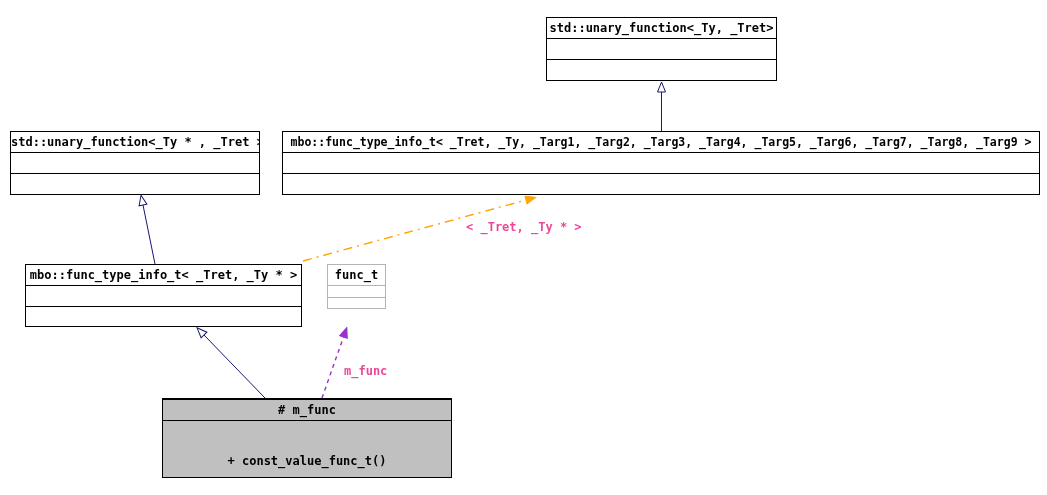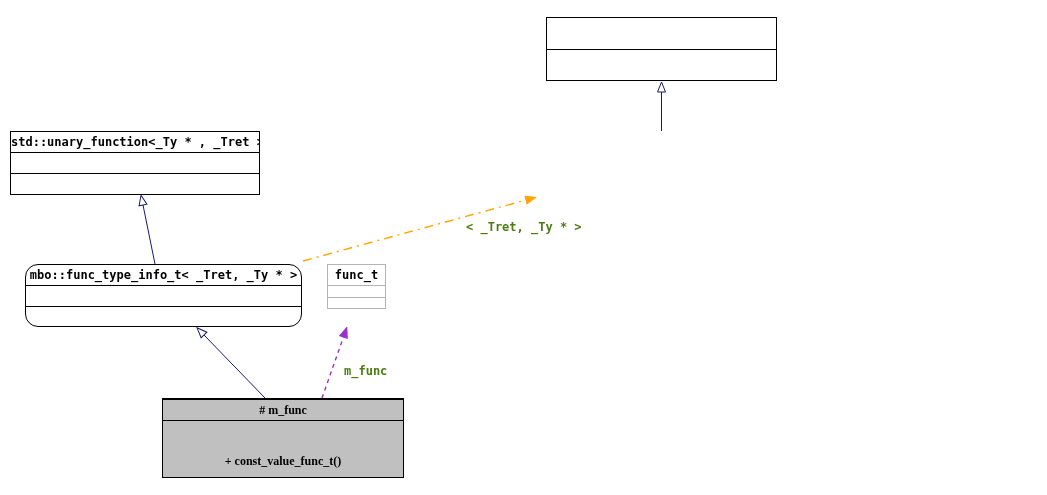--- a/index.html
+++ b/index.html
@@ -74,21 +74,21 @@
     font-weight: bold;
     font-size: 12px;
     line-height: 16px;
     white-space: pre;
   }
   .edge-label {
     position: absolute;
     z-index: 3;
     font-weight: bold;
     font-size: 12px;
-    color: #4d7c0f;
+    color: #ec4899;
     white-space: nowrap;
   }
 </style>
 </head>
 <body>
 
 <div id="canvas">
 
   <svg id="edge-layer" width="1047" height="495" viewBox="0 0 1047 495">
     <defs>
@@ -108,44 +108,50 @@
     <line x1="155" y1="264" x2="143" y2="205" stroke="#191970" stroke-width="1" marker-end="url(#arrowInherit)"></line>
 
     <line x1="303" y1="261" x2="526" y2="200" stroke="#ffa500" stroke-width="1.4" stroke-dasharray="9,5,2,5" marker-end="url(#arrowOrange)"></line>
 
     <line x1="265" y1="398" x2="204" y2="335" stroke="#191970" stroke-width="1" marker-end="url(#arrowInherit)"></line>
 
     <line x1="322" y1="398" x2="343.5" y2="337" stroke="#9932cc" stroke-width="1.4" stroke-dasharray="4,4" marker-end="url(#arrowPurple)"></line>
   </svg>
 
   <div class="uml-node" style="left:546px; top:17px; width:231px; height:64px;">
+    <div class="uml-title">std::unary_function&lt;_Ty, _Tret&gt;</div>
     <div class="uml-row"></div>
     <div class="uml-row"></div>
   </div>
 
   <div class="uml-node" style="left:10px; top:131px; width:250px; height:64px;">
     <div class="uml-title">std::unary_function&lt;_Ty * , _Tret &gt;</div>
     <div class="uml-row"></div>
     <div class="uml-row"></div>
   </div>
 
+  <div class="uml-node" style="left:282px; top:131px; width:758px; height:64px;">
+    <div class="uml-title small">mbo::func_type_info_t&lt; _Tret, _Ty, _Targ1, _Targ2, _Targ3, _Targ4, _Targ5, _Targ6, _Targ7, _Targ8, _Targ9 &gt;</div>
+    <div class="uml-row"></div>
+    <div class="uml-row"></div>
+  </div>
 
-  <div class="uml-node" style="left:25px; top:264px; width:277px; height:63px;border-radius:13px;">
+  <div class="uml-node" style="left:25px; top:264px; width:277px; height:63px;">
     <div class="uml-title">mbo::func_type_info_t&lt; _Tret, _Ty * &gt;</div>
     <div class="uml-row"></div>
     <div class="uml-row"></div>
   </div>
 
   <div class="uml-node muted-node" style="left:327px; top:264px; width:59px; height:45px;">
     <div class="uml-title">func_t</div>
     <div class="uml-row"></div>
     <div class="uml-row"></div>
   </div>
 
-  <div class="uml-node focus-node" style="left:162px; top:398px; width:242px; height:80px;font-family:Liberation Serif, serif;">
+  <div class="uml-node focus-node" style="left:162px; top:398px; width:290px; height:80px;">
     <div class="uml-title">mbo::const_value_func_t&lt; _Tret, _Ty * &gt;</div>
     <div class="uml-attr-row"># m_func</div>
     <div class="uml-methods-row">
       <div class="uml-methods-inner">
         <div>+ const_value_func_t()</div>
         
       </div>
     </div>
   </div>
 

